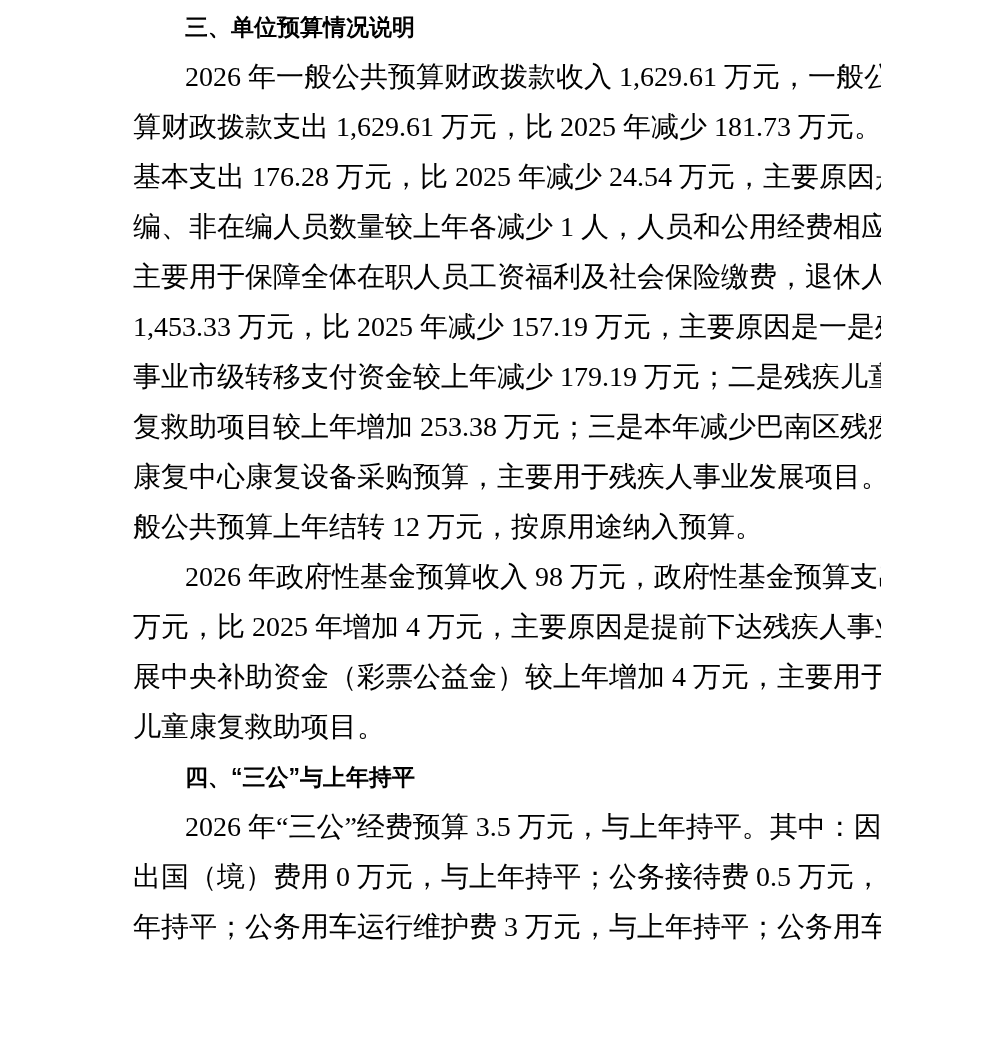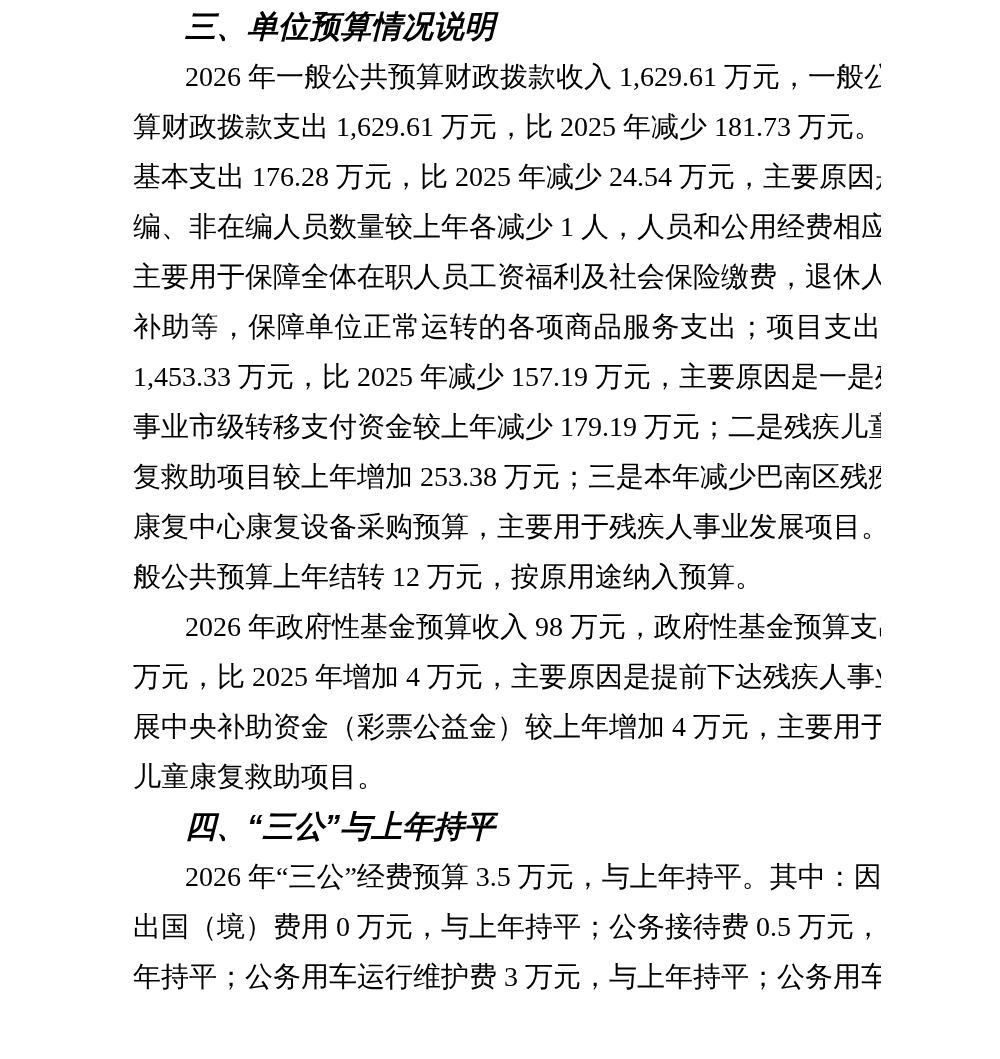--- a/index.html
+++ b/index.html
@@ -14,26 +14,25 @@
     background: #ffffff;
     color: #000000;
     overflow: hidden;
     box-sizing: border-box;
     padding: 2px 119px 0 133px; 
     font-family: "Liberation Serif", "DejaVu Serif", serif;
   }
   .heading {
     font-family: "Liberation Sans", "DejaVu Sans", sans-serif;
     font-weight: 700;
-    font-size: 31px;
+    font-size: 23px;
     line-height: 50px;
     padding-left: 52px; 
     margin: 0;
     white-space: nowrap;
-    font-style: italic;
   }
   .para {
     margin: 0;
   }
   .line {
     font-size: 28px;
     line-height: 50px;
     height: 50px;
     white-space: nowrap;
     text-align: justify;
@@ -56,21 +55,20 @@
 <div class="page">
 
   <h2 class="heading">三、单位预算情况说明</h2>
 
   <div class="para">
     <div class="line first">2026 年一般公共预算财政拨款收入 1,629.61 万元，一般公共预</div>
     <div class="line">算财政拨款支出 1,629.61 万元，比 2025 年减少 181.73 万元。其中：</div>
     <div class="line">基本支出 176.28 万元，比 2025 年减少 24.54 万元，主要原因是在</div>
     <div class="line">编、非在编人员数量较上年各减少 1 人，人员和公用经费相应减少，</div>
     <div class="line">主要用于保障全体在职人员工资福利及社会保险缴费，退休人员</div>
-    <div class="line">补助等，保障单位正常运转的各项商品服务支出；项目支出</div>
     <div class="line">1,453.33 万元，比 2025 年减少 157.19 万元，主要原因是一是残疾人</div>
     <div class="line">事业市级转移支付资金较上年减少 179.19 万元；二是残疾儿童康</div>
     <div class="line">复救助项目较上年增加 253.38 万元；三是本年减少巴南区残疾人</div>
     <div class="line">康复中心康复设备采购预算，主要用于残疾人事业发展项目。一</div>
     <div class="line last">般公共预算上年结转 12 万元，按原用途纳入预算。</div>
   </div>
 
   <div class="para">
     <div class="line first">2026 年政府性基金预算收入 98 万元，政府性基金预算支出 98</div>
     <div class="line">万元，比 2025 年增加 4 万元，主要原因是提前下达残疾人事业发</div>

